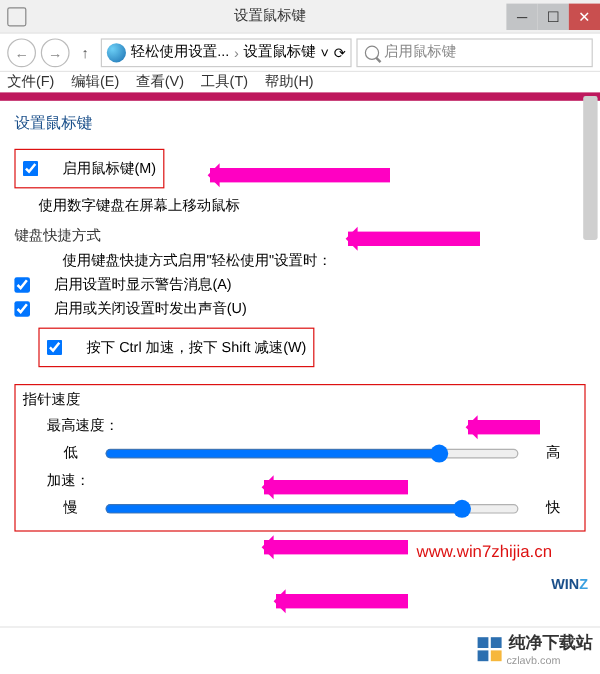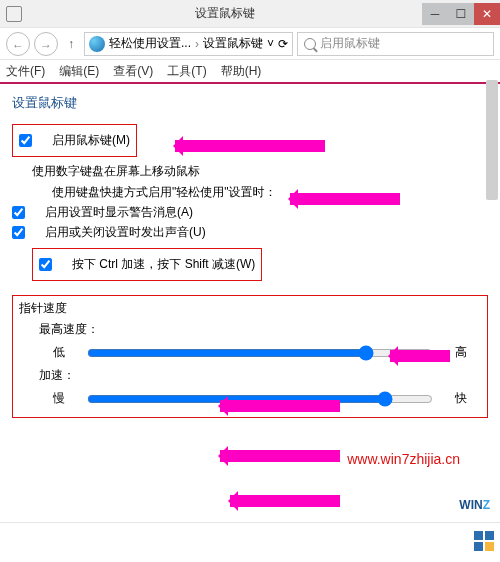--- a/index.html
+++ b/index.html
@@ -15,41 +15,41 @@
 .navbar{height:32px;display:flex;align-items:center;padding:0 6px;gap:4px;border-bottom:1px solid #e5e5e5;}
 .nav-arrow{width:24px;height:24px;border:1px solid #bbb;border-radius:50%;display:flex;align-items:center;justify-content:center;color:#888;}
 .nav-up{width:18px;height:18px;display:flex;align-items:center;justify-content:center;color:#555;}
 .breadcrumb{flex:0 0 auto;display:flex;align-items:center;height:24px;border:1px solid #ccc;padding:0 4px;gap:4px;background:#fff;min-width:190px;}
 .bc-icon{width:16px;height:16px;border-radius:50%;background:radial-gradient(circle at 30% 30%,#6ccff6,#1a6fb0);}
 .bc-sep{color:#888;}
 .bc-refresh{margin-left:auto;}
 .searchbox{flex:1;height:24px;border:1px solid #ccc;background:#fff;padding:0 6px;color:#888;display:flex;align-items:center;gap:4px;}
 .magnifier{width:12px;height:12px;border:1.5px solid #888;border-radius:50%;position:relative;}
 .magnifier::after{content:"";position:absolute;width:5px;height:1.5px;background:#888;transform:rotate(45deg);bottom:-2px;right:-3px;}
-.menubar{height:24px;display:flex;align-items:center;padding:0 6px;gap:14px;border-bottom:2px solid #be185d;color:#333;}
+.menubar{height:24px;display:flex;align-items:center;padding:0 6px;gap:14px;border-bottom:7px solid #be185d;color:#333;}
 .content{padding:10px 12px 0 12px;height:calc(562px - 28px - 32px - 24px - 40px);overflow-y:auto;}
 .page-heading{color:#1a4f8a;font-size:13px;margin-bottom:8px;}
 .red-box{border:1.5px solid #d11;padding:4px 6px;margin:4px 0 6px 0;display:inline-block;}
 .red-box.full{display:block;}
 .indent1{margin-left:20px;}
 .indent2{margin-left:40px;}
 .check-row{display:flex;align-items:center;gap:20px;margin:3px 0;}
 input[type=checkbox],input[type=radio]{width:13px;height:13px;}
 .sec-label{margin:8px 0 4px 0;color:#333;}
 .slider-row{display:flex;align-items:center;gap:8px;margin:6px 0 6px 20px;}
 .slider-row .lab{width:40px;text-align:center;}
 input[type=range]{flex:1;}
 .btn-row{height:40px;display:flex;align-items:center;justify-content:flex-end;padding:0 14px;gap:10px;border-top:1px solid #e5e5e5;position:absolute;bottom:0;left:0;right:0;background:#fff;}
 .btn{height:24px;min-width:72px;border:1px solid #999;background:#f4f4f4;padding:0 10px;display:flex;align-items:center;justify-content:center;}
 .btn.primary{border:1.5px solid #d11;}
 .scroll-thumb{position:absolute;right:2px;top:80px;width:12px;height:120px;background:#cfcfcf;border-radius:2px;}
 .arrow{position:absolute;height:12px;background:#ff00c2;pointer-events:none;}
 .arrow::before{content:"";position:absolute;left:-12px;top:-4px;border:10px solid transparent;border-right-color:#ff00c2;}
 .watermark1{position:absolute;right:40px;bottom:95px;color:#d11;font-weight:normal;font-size:14px;pointer-events:none;}
-.wm-logo{position:absolute;right:10px;bottom:46px;font-size:28px;font-weight:bold;color:#1a4f8a;font-family:Arial,sans-serif;pointer-events:none;}
+.wm-logo{position:absolute;right:10px;bottom:64px;font-size:28px;font-weight:bold;color:#1a4f8a;font-family:Arial,sans-serif;pointer-events:none;}
 .wm-z{color:#3aa0e0;}
 .wm-bottom{position:absolute;right:6px;bottom:6px;width:150px;height:30px;display:flex;align-items:center;justify-content:flex-end;gap:6px;background:#fff;pointer-events:none;}
 .wm-sq{width:20px;height:20px;position:relative;}
 .wm-sq span{position:absolute;width:9px;height:9px;}
 .wm-sq .a{background:#2c6fb0;top:0;left:0;}
 .wm-sq .b{background:#2c6fb0;top:0;right:0;}
 .wm-sq .c{background:#2c6fb0;bottom:0;left:0;}
 .wm-sq .d{background:#f6b73c;bottom:0;right:0;}
 .wm-txt{font-size:14px;font-weight:bold;color:#333;}
 .wm-sub{font-size:9px;color:#999;margin-left:-2px;}
@@ -97,20 +97,21 @@
   <div class="page-heading">设置鼠标键</div>
 
   <div class="red-box">
     <label class="check-row">
       <input type="checkbox" checked="" style="">
       <span>启用鼠标键(M)</span>
     </label>
   </div>
   <div class="indent1">使用数字键盘在屏幕上移动鼠标</div>
 
+  <div class="sec-label">键盘快捷方式</div>
 
 
   <div class="indent2" style="margin-top:4px;">使用键盘快捷方式启用"轻松使用"设置时：</div>
   <label class="check-row indent2">
     <input type="checkbox" checked="" style="">
     <span>启用设置时显示警告消息(A)</span>
   </label>
   <label class="check-row indent2">
     <input type="checkbox" checked="" style="">
     <span>启用或关闭设置时发出声音(U)</span>
@@ -162,13 +163,17 @@
 <div class="wm-logo">
   <span>WIN</span><span class="wm-z">Z</span>
 </div>
 <div class="wm-bottom">
   <div class="wm-sq">
       <span class="a"></span>
       <span class="b"></span>
       <span class="c"></span>
       <span class="d"></span>
     </div>
+  <div>
+    <div class="wm-txt">纯净下载站</div>
+    <div class="wm-sub">czlavb.com</div>
+  </div>
 </div>
 
 </body></html>

